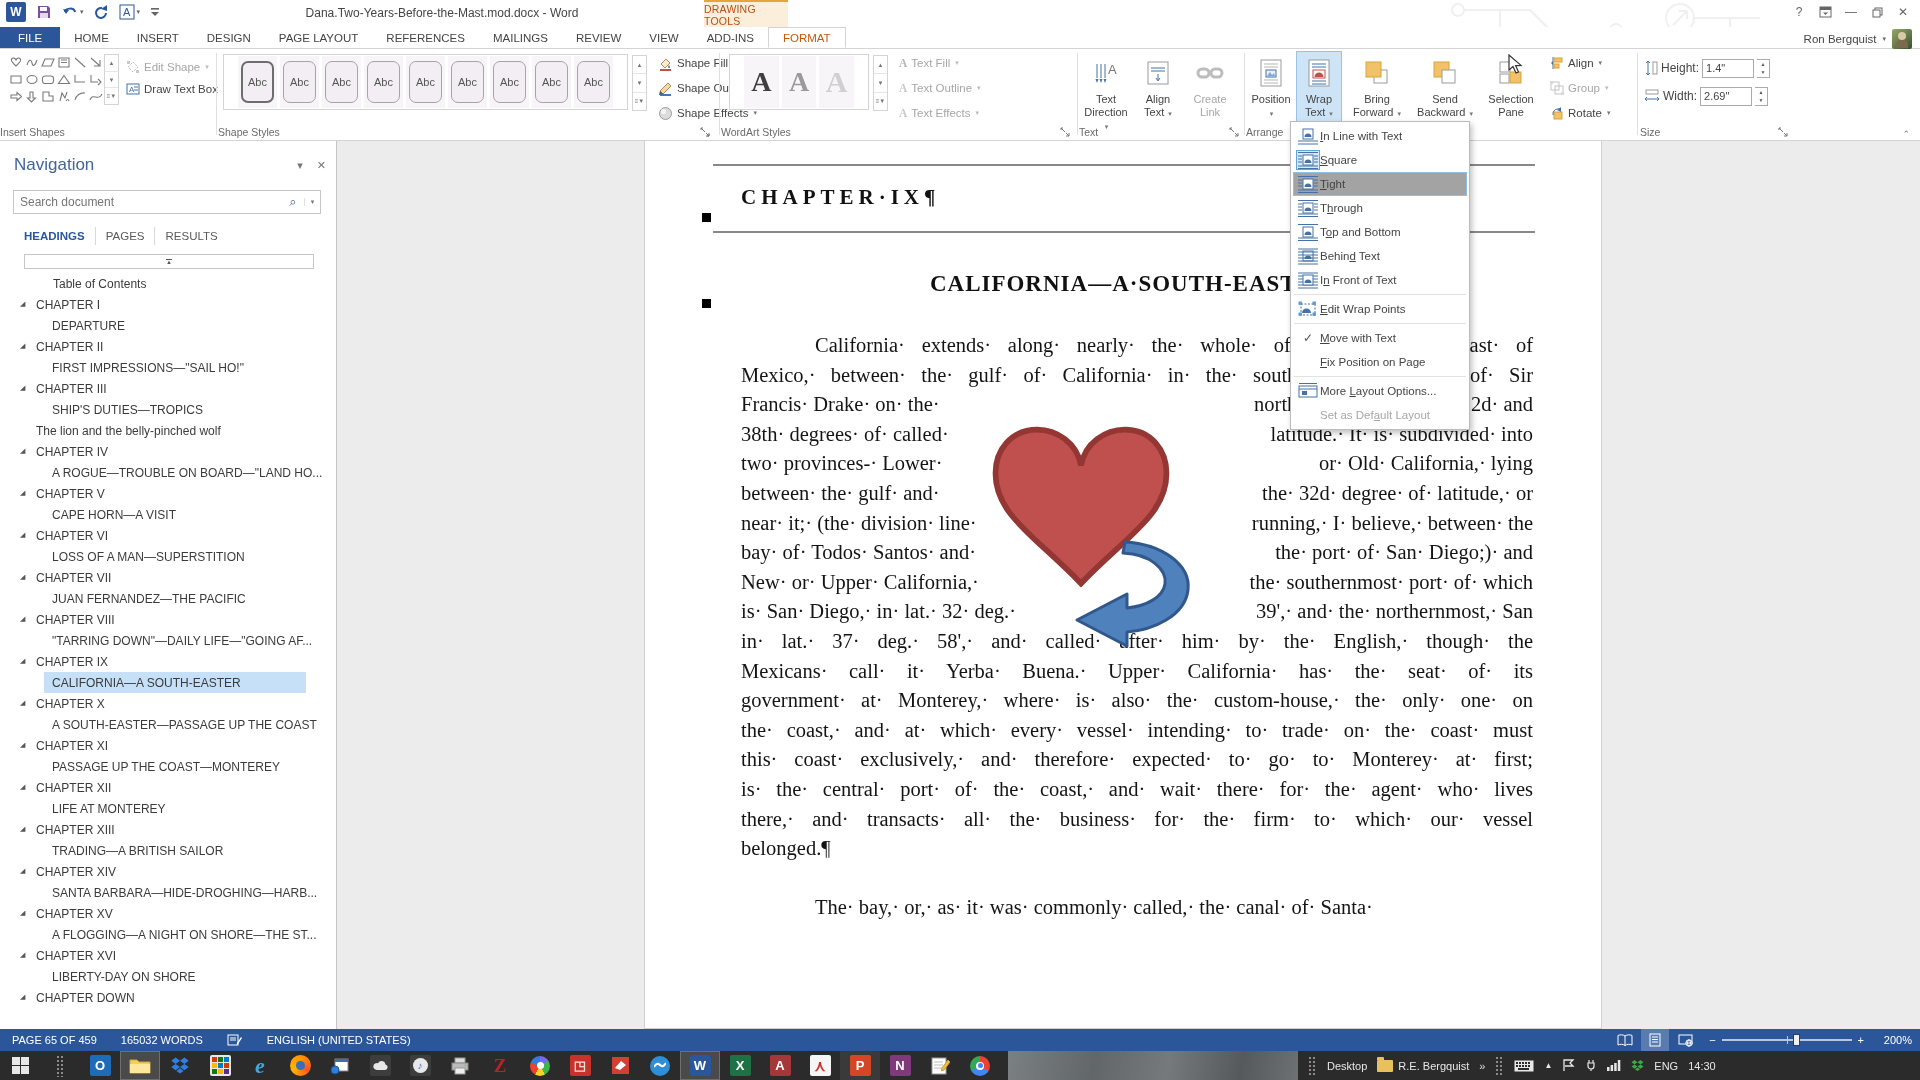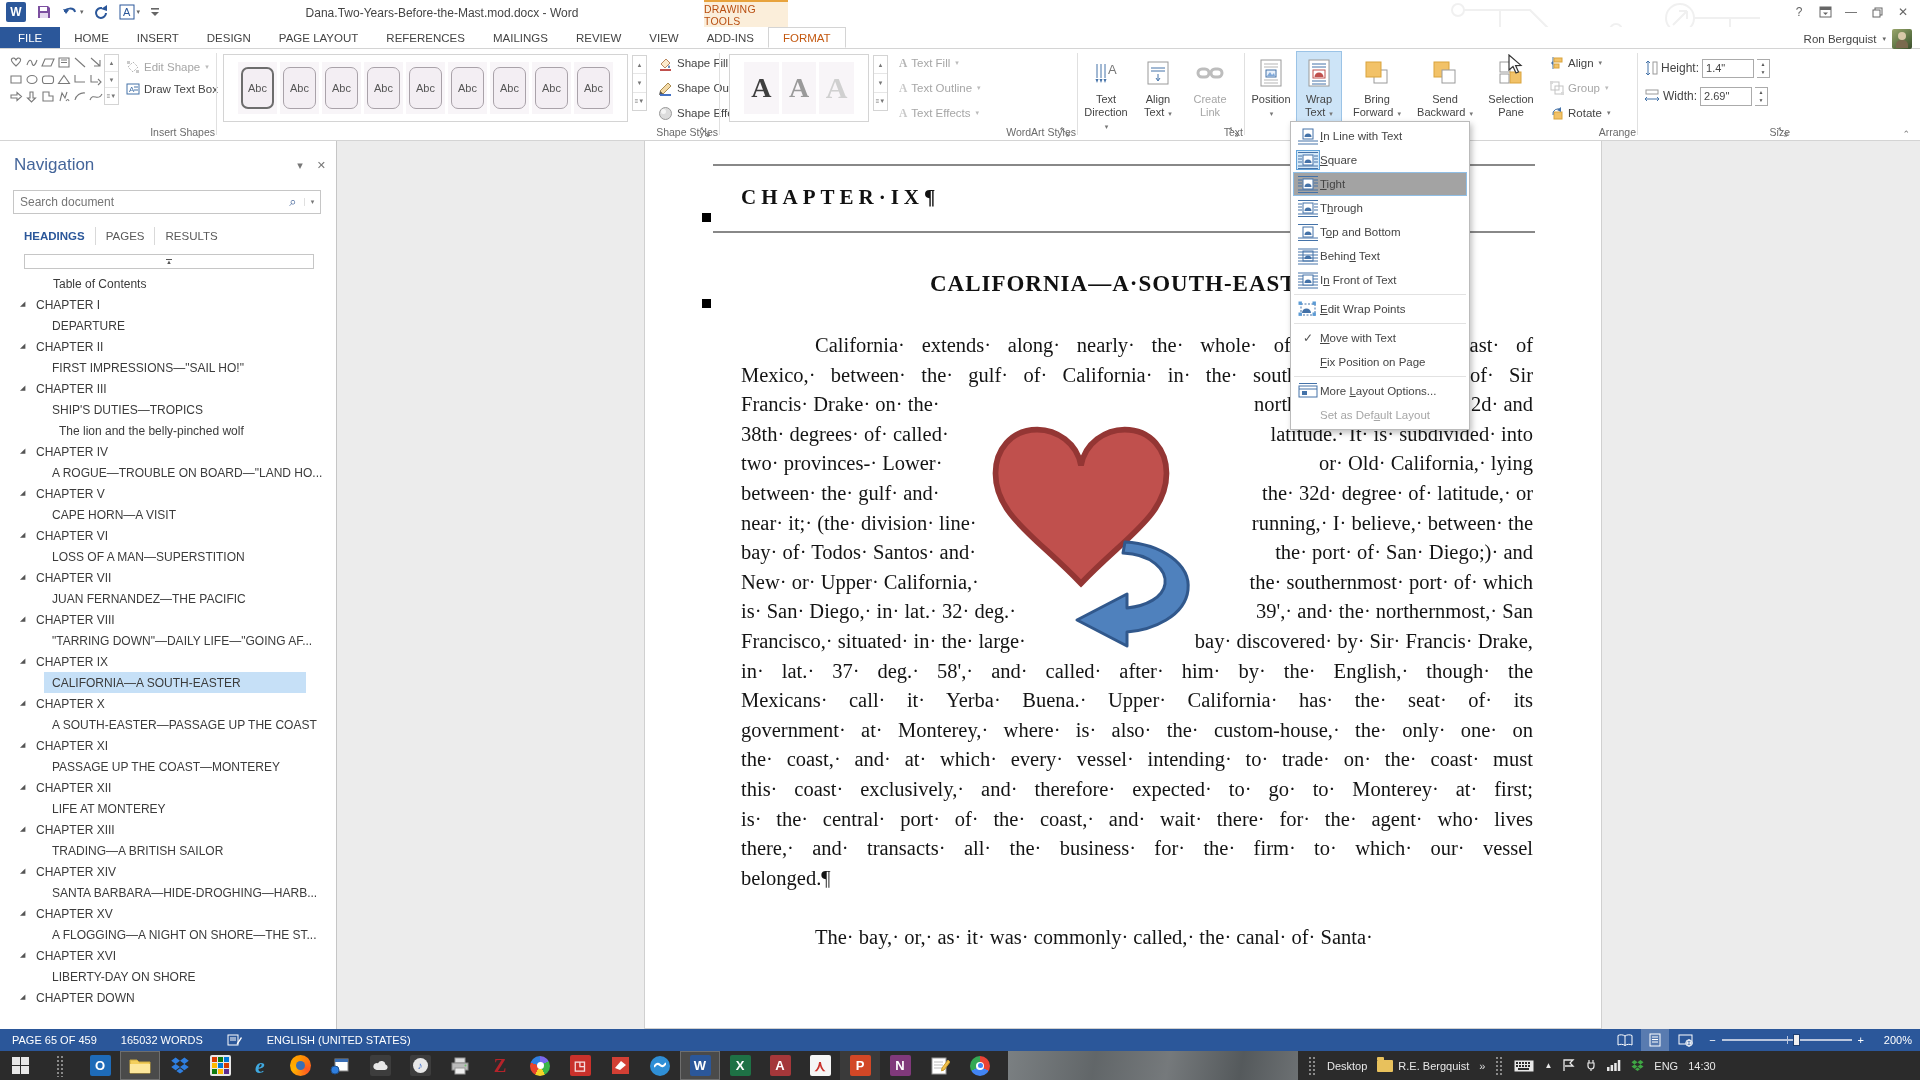--- a/index.html
+++ b/index.html
@@ -34,41 +34,41 @@
   #user-chip{position:absolute;right:8px;top:29px;display:flex;align-items:center;gap:6px;}
   #user-chip .uname{font-size:11.5px;color:#444;}
   .avatar{width:20px;height:20px;border-radius:2px;background:linear-gradient(140deg,#9aa66b,#5d7444 60%,#3c4e2c);position:relative;}
   .avatar:after{content:"";position:absolute;left:6px;top:3px;width:8px;height:8px;border-radius:50%;background:#d8c9a8;}
   .avatar:before{content:"";position:absolute;left:4px;top:11px;width:12px;height:8px;border-radius:5px 5px 0 0;background:#7a6a4e;}
 
   
   #ribbon{position:absolute;left:0;top:49px;width:1920px;height:92px;background:#fff;
     border-bottom:1px solid #d4d4d4;}
   .rgroup{position:absolute;top:0;height:91px;}
-  .rgroup .glabel{position:absolute;bottom:2px;left:0;right:0;text-align:right;font-size:10.5px;color:#6a6a6a;}
+  .rgroup .glabel{position:absolute;bottom:2px;left:0;right:0;text-align:left;font-size:10.5px;color:#6a6a6a;}
   .gsep{position:absolute;top:4px;width:1px;height:82px;background:#e0e0e0;}
   .launcher{position:absolute;bottom:3px;width:10px;height:10px;}
   .launcher svg{display:block;}
 
   
   .shape-grid{position:absolute;left:8px;top:5px;width:96px;display:grid;
     grid-template-columns:repeat(6,16px);grid-auto-rows:17px;gap:0;}
   .shape-cell{display:flex;align-items:center;justify-content:center;cursor:default;}
   .gal-scroll{position:absolute;width:15px;top:5px;height:51px;border:1px solid #d4d4d4;
     display:flex;flex-direction:column;}
   .gal-scroll>div{flex:1;display:flex;align-items:center;justify-content:center;font-size:6px;color:#777;
     border-bottom:1px solid #e6e6e6;cursor:default;}
   .gal-scroll>div:last-child{border-bottom:none;}
   .small-btn{display:flex;align-items:center;gap:4px;height:22px;padding:0 4px;font-size:11.5px;color:#444;cursor:default;white-space:nowrap;}
   .small-btn.disabled{color:#a6a6a6;}
   .caret{font-size:7px;color:#777;margin-left:1px;}
   .small-btn.disabled .caret{color:#bbb;}
 
   
-  .tile-gallery{position:absolute;top:5px;height:68px;border:1px solid #d4d4d4;display:flex;align-items:center;padding:14px;gap:3px;background:#fff;}
+  .tile-gallery{position:absolute;top:5px;height:56px;border:1px solid #d4d4d4;display:flex;align-items:center;padding:14px;gap:3px;background:#fff;}
   .abc-tile{width:41px;height:52px;background:#f8f5f8;display:flex;align-items:center;justify-content:center;cursor:default;}
   .abc-inner{width:33px;height:42px;border:1px solid #a9a2a9;border-radius:7px;background:#f3eef3;
     display:flex;align-items:center;justify-content:center;font-size:11px;color:#555;}
   .abc-tile.sel .abc-inner{border:2px solid #6d6d6d;}
   .A-tile{width:42px;height:52px;background:#f8f5f8;display:flex;align-items:center;justify-content:center;
     font-family:"Liberation Serif",serif;font-weight:bold;cursor:default;}
 
   .big-btn{position:absolute;top:2px;width:46px;height:86px;display:flex;flex-direction:column;
     align-items:center;padding-top:4px;cursor:default;border:1px solid transparent;}
   .big-btn .bicon{height:34px;display:flex;align-items:center;justify-content:center;}
@@ -103,21 +103,21 @@
   #nav-tabs .ntab.active{color:#2b579a;font-weight:bold;}
   #nav-jump{position:absolute;left:24px;top:113px;width:290px;height:15px;border:1px solid #c6c6c6;
     display:flex;align-items:center;justify-content:center;cursor:default;}
   #nav-jump .jt{font-size:6px;color:#555;border-top:1px solid #555;padding-top:0px;line-height:5px;}
   #nav-list{position:absolute;left:0;top:132px;width:336px;bottom:0;overflow:hidden;}
   .nav-item{height:21px;display:flex;align-items:center;font-size:12px;color:#3b3b3b;cursor:default;position:relative;white-space:nowrap;}
   .nav-item .tri{position:absolute;left:20px;font-size:7px;color:#555;top:6px;}
   .nav-item.l0{padding-left:53px;}
   .nav-item.l1{padding-left:36px;}
   .nav-item.l2{padding-left:52px;}
-  .nav-item.l3{padding-left:59px;}
+  .nav-item.l3{padding-left:36px;}
   .nav-item .seltxt{position:relative;z-index:1;}
   .nav-item.selected:before{content:"";position:absolute;left:44px;right:30px;top:0;bottom:0;background:#c6e0f7;}
 
   
   #page{position:absolute;left:644px;top:0;width:958px;height:888px;background:#fff;border:1px solid #d0d0d0;border-top:none;}
   .hrule{position:absolute;left:68px;width:822px;height:2px;background:#888;}
   #h1{position:absolute;left:96px;top:44px;width:792px;text-align:left;
     font-family:"Liberation Serif",serif;font-weight:bold;font-size:21px;color:#111;letter-spacing:5px;}
   #h2{position:absolute;left:96px;top:130px;width:792px;text-align:center;
     font-family:"Liberation Serif",serif;font-weight:bold;font-size:23px;color:#111;letter-spacing:1px;}
@@ -874,24 +874,20 @@
             <span>bay· of· Todos· Santos· and·</span>
             <span>the· port· of· San· Diego;)· and</span>
           </div>
           <div class="dline split">
             <span>New· or· Upper· California,·</span>
             <span>the· southernmost· port· of· which</span>
           </div>
           <div class="dline split">
             <span>is· San· Diego,· in· lat.· 32· deg.·</span>
             <span>39',· and· the· northernmost,· San</span>
-          </div>
-          <div class="dline split">
-            <span>Francisco,· situated· in· the· large·</span>
-            <span>bay· discovered· by· Sir· Francis· Drake,</span>
           </div>
           <div class="dline just">in· lat.· 37· deg.· 58',· and· called· after· him· by· the· English,· though· the</div>
           <div class="dline just">Mexicans· call· it· Yerba· Buena.· Upper· California· has· the· seat· of· its</div>
           <div class="dline just">government· at· Monterey,· where· is· also· the· custom-house,· the· only· one· on</div>
           <div class="dline just">the· coast,· and· at· which· every· vessel· intending· to· trade· on· the· coast· must</div>
           <div class="dline just">this· coast· exclusively,· and· therefore· expected· to· go· to· Monterey· at· first;</div>
           <div class="dline just">is· the· central· port· of· the· coast,· and· wait· there· for· the· agent· who· lives</div>
           <div class="dline just">there,· and· transacts· all· the· business· for· the· firm· to· which· our· vessel</div>
           <div class="dline">belonged.¶</div>
           <div class="dline indent gap">The· bay,· or,· as· it· was· commonly· called,· the· canal· of· Santa·</div>

